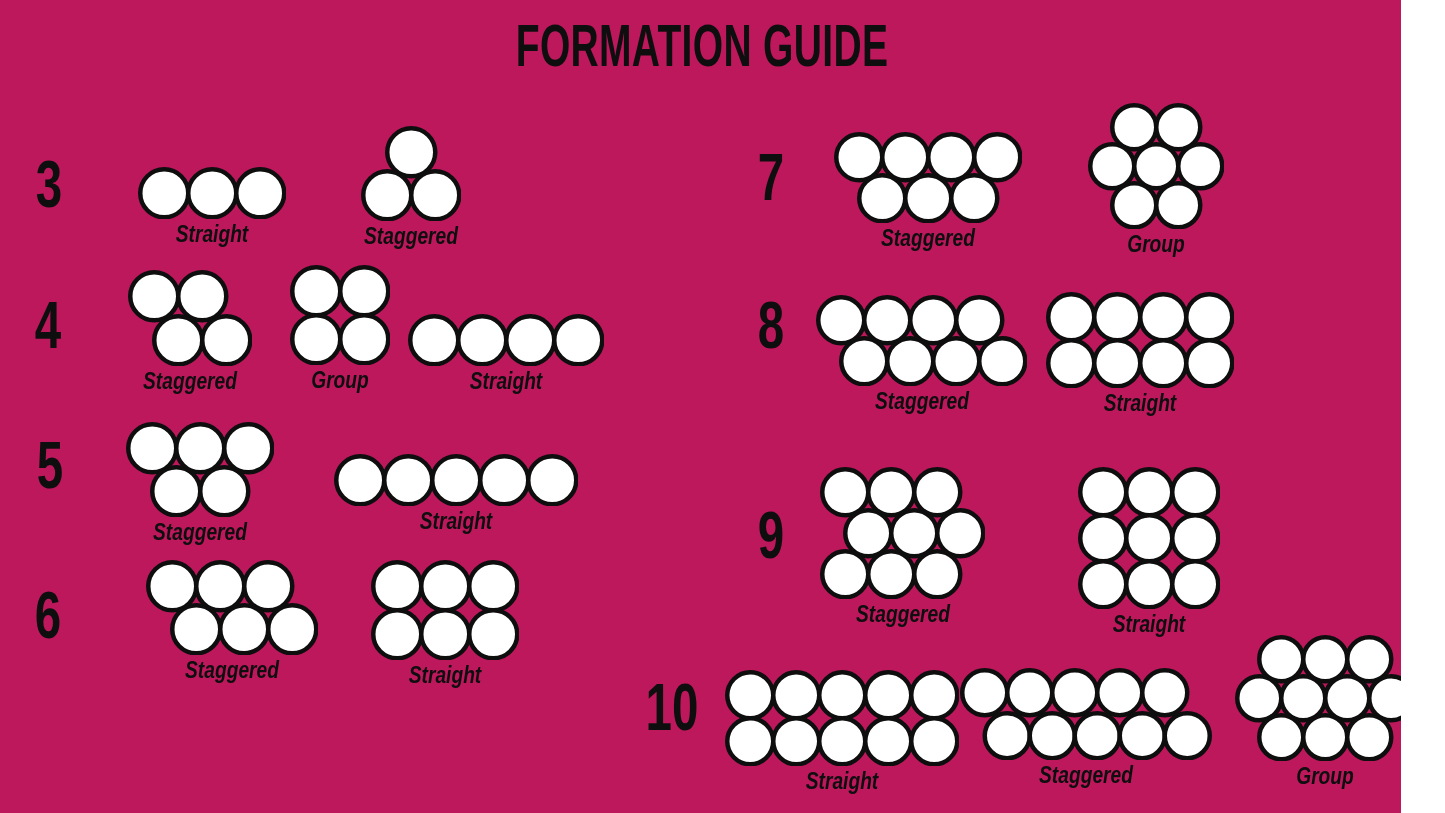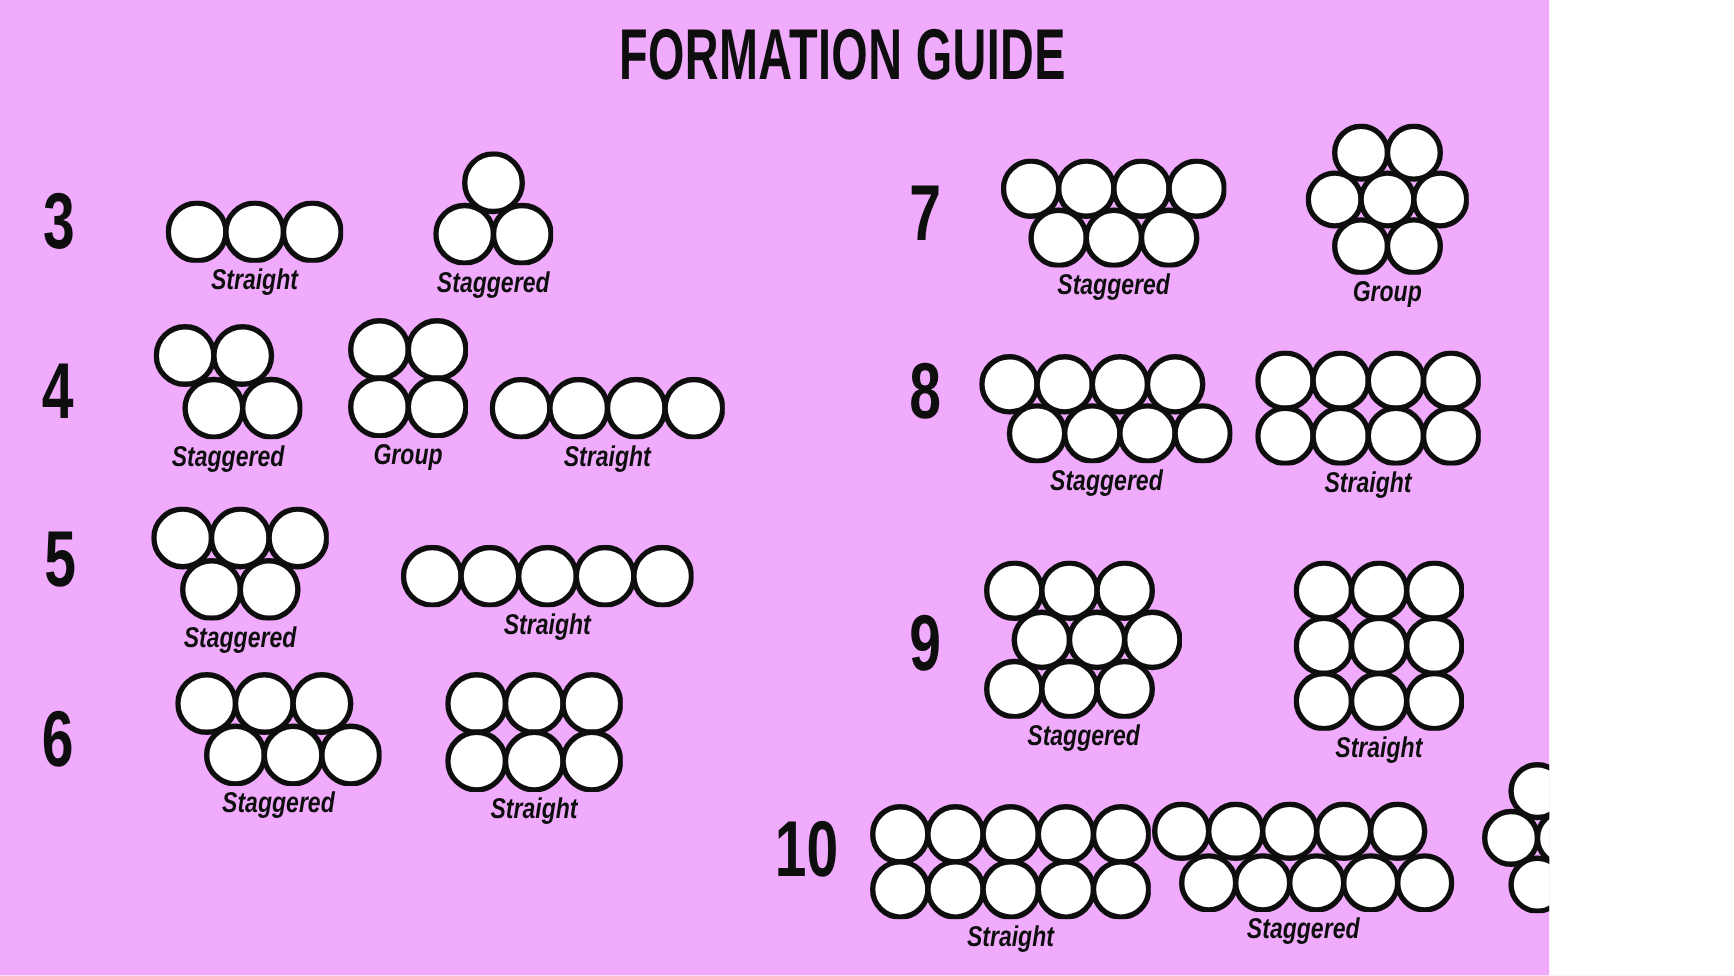--- a/index.html
+++ b/index.html
@@ -1,17 +1,17 @@
 <!DOCTYPE html>
 <html><head>
 <meta charset="utf-8">
 <style>
   html,body{margin:0;padding:0;background:#ffffff;}
   #canvas{
-    position:relative;width:1291px;height:813px;background:#f0abfc;
+    position:relative;width:1401px;height:813px;background:#be185d;
     overflow:hidden;font-family:"Liberation Sans",sans-serif;color:#0e0e0e;
   }
   .title{
     position:absolute;left:702px;top:16px;font-size:60px;font-weight:bold;
     line-height:1;white-space:nowrap;transform:translateX(-50%) scaleX(0.65);
     transform-origin:center;letter-spacing:0.5px;
   }
   .num{
     position:absolute;font-size:66px;font-weight:bold;line-height:1;
     white-space:nowrap;transform:translate(-50%,-50%) scaleX(0.72);

